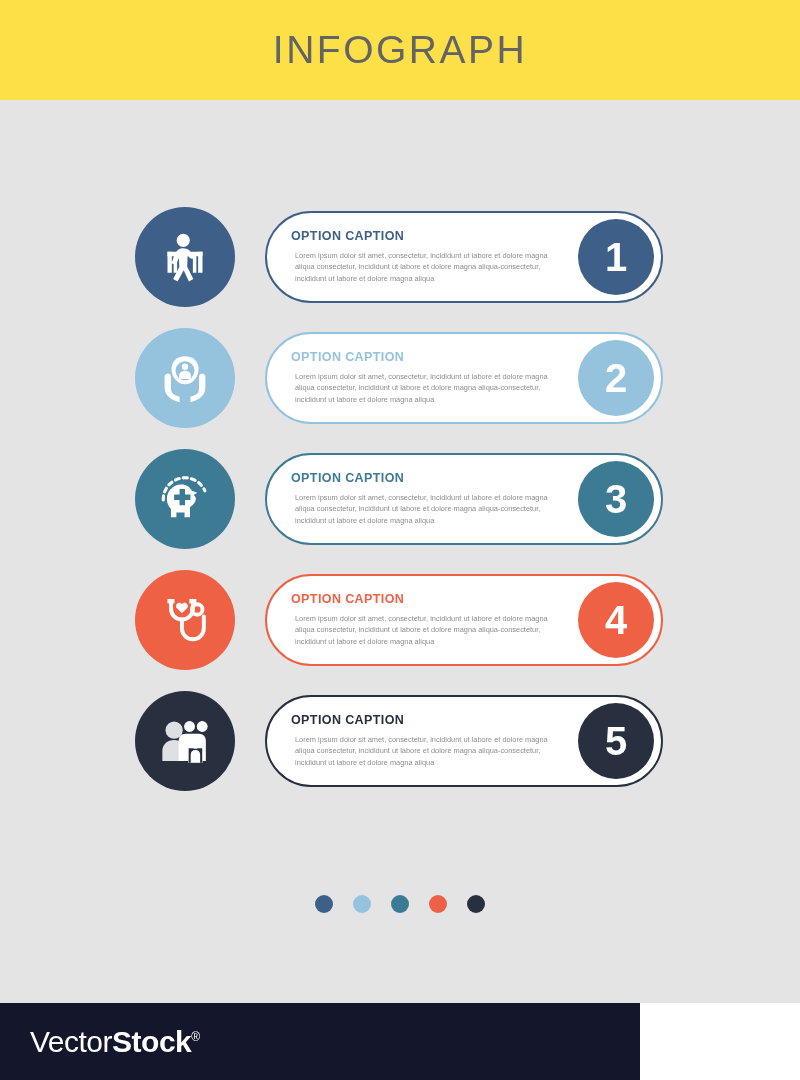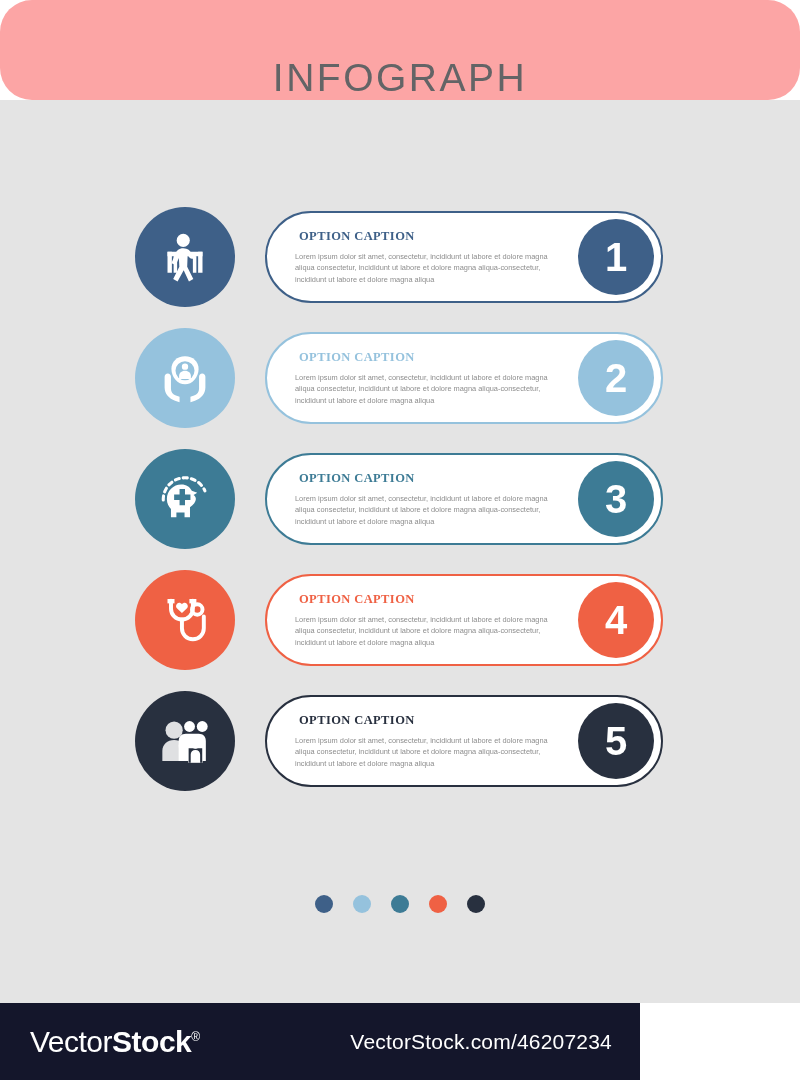--- a/index.html
+++ b/index.html
@@ -11,25 +11,24 @@
     width: 800px;
     height: 1080px;
     font-family: "Liberation Sans", sans-serif;
     overflow: hidden;
     position: relative;
   }
 
   
   .header-band {
     height: 100px;
-    background: #fca5a5;
-    display: flex;
-    align-items: flex-end;
+    background: #fde047;
+    display: flex;
+    align-items: center;
     justify-content: center;
-    border-radius: 32px;
   }
   .page-title {
     font-size: 39px;
     letter-spacing: 2.5px;
     color: #636466;
     font-weight: 400;
     font-family: "Liberation Sans", sans-serif;
   }
 
   
@@ -67,22 +66,22 @@
     position: absolute;
     left: 24px;
     top: 16px;
     width: 275px;
   }
   .caption {
     font-size: 12.5px;
     font-weight: bold;
     letter-spacing: 0.4px;
     color: #3e6088;
-    margin: 0 0 7px 8px;
-    font-family: Liberation Serif, serif;
+    margin: 0 0 7px 0;
+    font-family: Liberation Sans, sans-serif;
   }
   .body-text {
     font-size: 7.4px;
     line-height: 1.55;
     color: #8d8d8d;
     margin: 4px;
     font-family: "Liberation Sans", sans-serif;
   }
 
   
@@ -304,14 +303,13 @@
       <div class="dot" style="background: rgb(149, 194, 221);"></div>
       <div class="dot" style="background: rgb(61, 123, 149);"></div>
       <div class="dot" style="background: rgb(239, 97, 68);"></div>
       <div class="dot" style="background: rgb(40, 48, 63);"></div>
     </div>
 
 </div>
 
 <div class="footer">
   <div class="logo"><span class="vec">Vector</span><span class="stk">Stock</span><span class="reg">®</span></div>
-  <div class="site-url">VectorStock.com/46207234</div>
 </div>
 
 </body></html>

